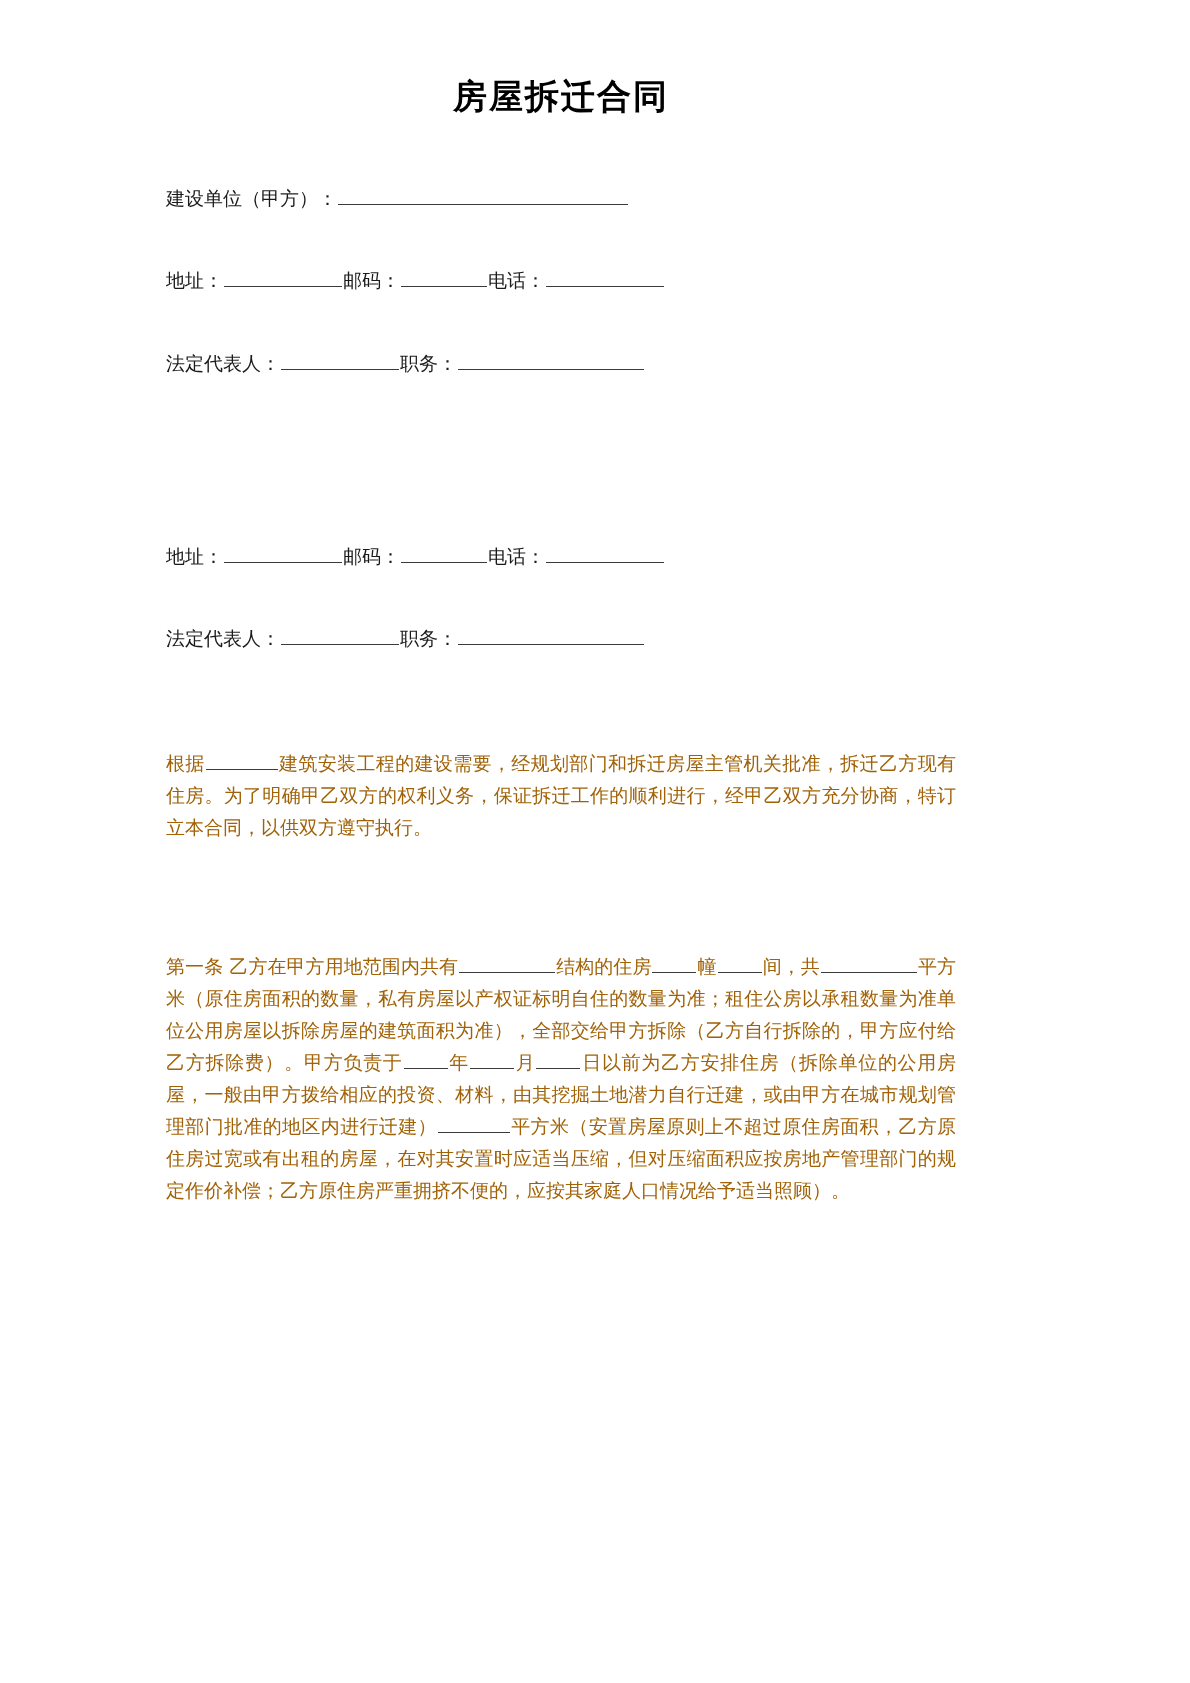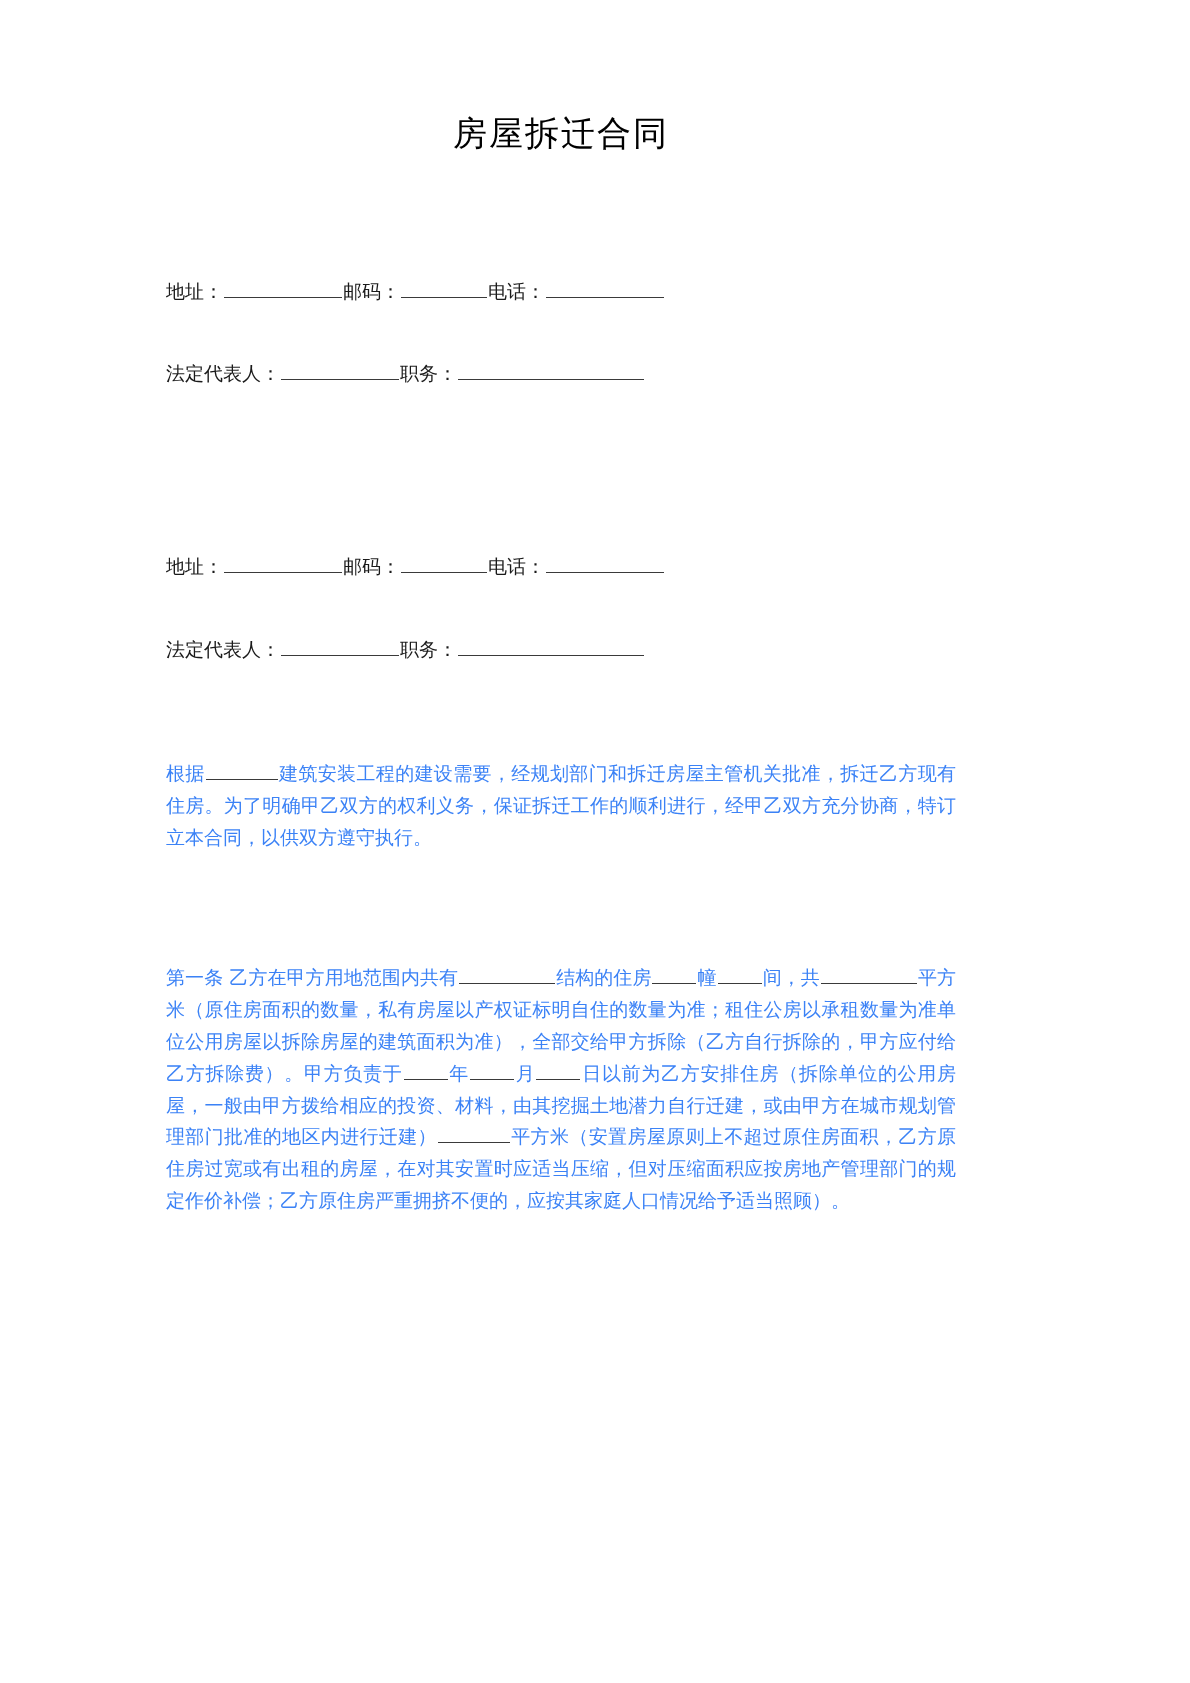--- a/index.html
+++ b/index.html
@@ -26,25 +26,25 @@
     position: absolute;
     left: 166px;
     top: 0;
     width: 790px;
   }
 
   
   .doc-title {
     text-align: center;
     font-size: 34px;
-    font-weight: normal;
+    font-weight: bold;
     letter-spacing: 2px;
     line-height: 1.2;
     margin: 0;
-    padding-top: 113px;
+    padding-top: 76px;
     font-family: "DejaVu Serif", "Liberation Serif", serif;
   }
 
   
   .form-block {
     margin: 0;
   }
   .form-line {
     font-size: 19px;
     line-height: 1.4;
@@ -69,39 +69,42 @@
   .blank-inline-sm { width: 72px; }
   .blank-inline-xs { width: 44px; }
   .blank-inline-md { width: 96px; }
 
   
   .body-para {
     font-size: 19px;
     line-height: 1.68;
     text-align: justify;
     text-justify: inter-ideograph;
-    color: #3b82f6;
+    color: #a16207;
     margin: 0;
   }
 
   .para-gap-intro { height: 96px; }
   .para-gap-mid   { height: 108px; }
 </style>
 </head>
 <body>
 
 <div class="page">
   <div class="content">
 
     <h1 class="doc-title">房屋拆迁合同</h1>
 
     <div class="spacer-68"></div>
 
     <div class="form-block">
 
+      <div class="form-line">
+        <span>建设单位（甲方）：</span><span class="blank blank-xxl"></span>
+      </div>
 
       <div class="spacer-56"></div>
 
       <div class="form-line">
         <span>地址：</span><span class="blank blank-lg"></span><span>邮码：</span><span class="blank blank-md"></span><span>电话：</span><span class="blank blank-lg"></span>
       </div>
 
       <div class="spacer-56"></div>
 
       <div class="form-line">

